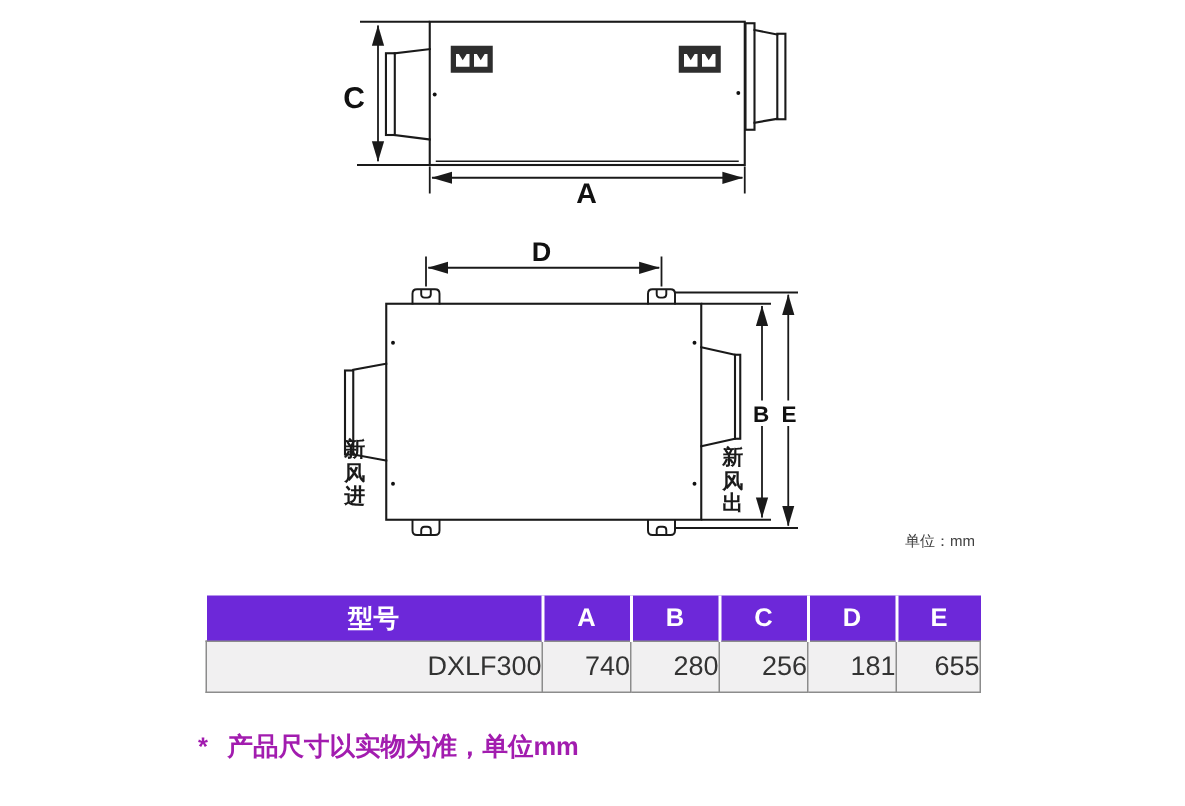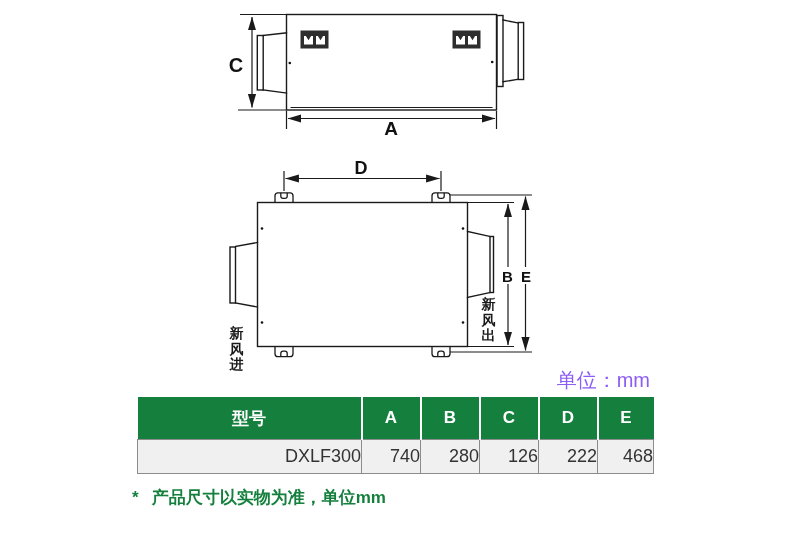--- a/index.html
+++ b/index.html
@@ -8,41 +8,41 @@
     font-family:"Liberation Sans","DejaVu Sans",sans-serif;color:#111;
   }
   .stage{position:absolute;left:0;top:0;width:790px;height:537px;}
   svg{position:absolute;left:0;top:0;}
   .vlabel{
     position:absolute;width:17px;text-align:center;
     font-size:14px;line-height:15.5px;font-weight:600;color:#1a1a1a;
     word-break:break-all;
   }
   .unit-note{
-    position:absolute;top:367px;right:140px;
-    font-size:20px;color:#8b5cf6;
+    position:absolute;top:354px;right:140px;
+    font-size:10px;color:#404040;
   }
   table.dim-table{
     position:absolute;left:137px;top:397px;width:516px;
     border-collapse:collapse;table-layout:fixed;
   }
   table.dim-table th{
-    background:#15803d;color:#ffffff;font-size:17px;font-weight:bold;
-    height:42px;text-align:center;vertical-align:middle;
+    background:#6d28d9;color:#ffffff;font-size:17px;font-weight:bold;
+    height:30px;text-align:center;vertical-align:middle;
     border-left:2px solid #ffffff;padding:0;
   }
   table.dim-table th:first-child{border-left:none;}
   table.dim-table td{
     background:#f1f0f1;color:#333;font-size:18px;
     height:33px;text-align:right;vertical-align:middle;
     border:1px solid #8c8c8c;padding:0;
   }
   .footnote{
     position:absolute;left:132px;top:486px;
-    font-size:17px;font-weight:bold;color:#15803d;
+    font-size:17px;font-weight:bold;color:#a21caf;
   }
   .footnote .fn-text{margin-left:13px;}
   .dimtxt{font-weight:bold;fill:#111;font-family:"Liberation Sans","DejaVu Sans",sans-serif;}
 </style>
 </head>
 <body>
 
 <div class="stage">
 
   <svg width="790" height="365" viewBox="0 0 790 365">
@@ -138,21 +138,21 @@
       <line x1="467.5" y1="346.5" x2="514" y2="346.5"></line>
       <line x1="450" y1="352" x2="532" y2="352"></line>
       <line x1="508" y1="204" x2="508" y2="345" marker-start="url(#ar)" marker-end="url(#ar)"></line>
       <line x1="525.5" y1="196.5" x2="525.5" y2="350.5" marker-start="url(#ar)" marker-end="url(#ar)"></line>
     </g>
     <rect x="498" y="267" width="37" height="17" fill="#ffffff"></rect>
     <text class="dimtxt" x="507.5" y="281.5" font-size="15" text-anchor="middle">B</text>
     <text class="dimtxt" x="526" y="281.5" font-size="15" text-anchor="middle">E</text>
   </svg>
 
-  <div class="vlabel" style="left:228px;top:326px;">新风进</div>
+  <div class="vlabel" style="left:228px;top:292px;">新风进</div>
   <div class="vlabel" style="left:470px;top:297px;margin-left:10px;">新风出</div>
 
   <div class="unit-note">单位：mm</div>
 
   <table class="dim-table">
     <colgroup>
       <col style="width:224px">
         <col style="width:59px">
         <col style="width:59px">
       <col style="width:59px">
@@ -167,23 +167,23 @@
         <th>C</th>
         <th>D</th>
         <th>E</th>
       </tr>
     </thead>
     <tbody>
       <tr>
         <td>DXLF300</td>
         <td>740</td>
         <td>280</td>
-        <td>126</td>
-        <td>222</td>
-        <td>468</td>
+        <td>256</td>
+        <td>181</td>
+        <td>655</td>
       </tr>
     </tbody>
   </table>
 
   <div class="footnote">
     <span>*</span><span class="fn-text">产品尺寸以实物为准，单位mm</span>
   </div>
 
 </div>
 

